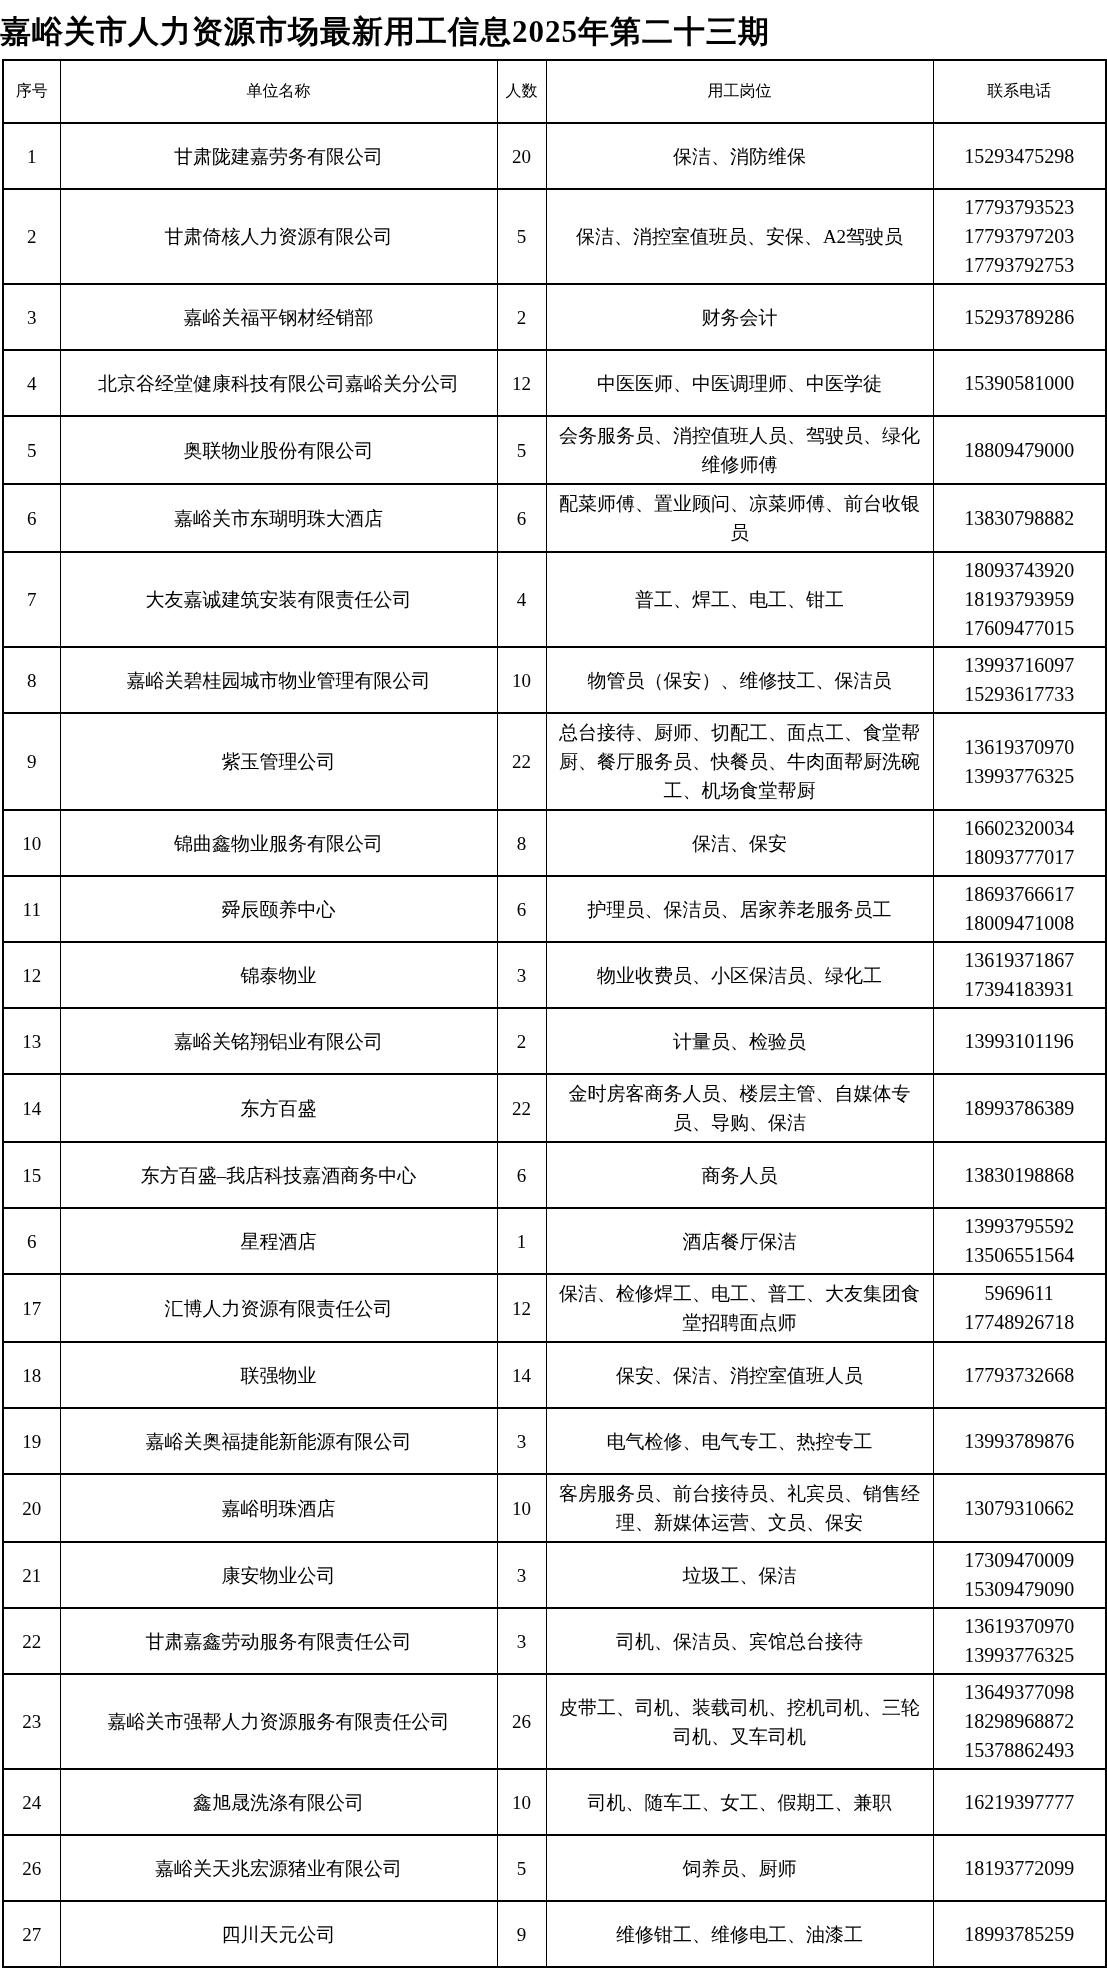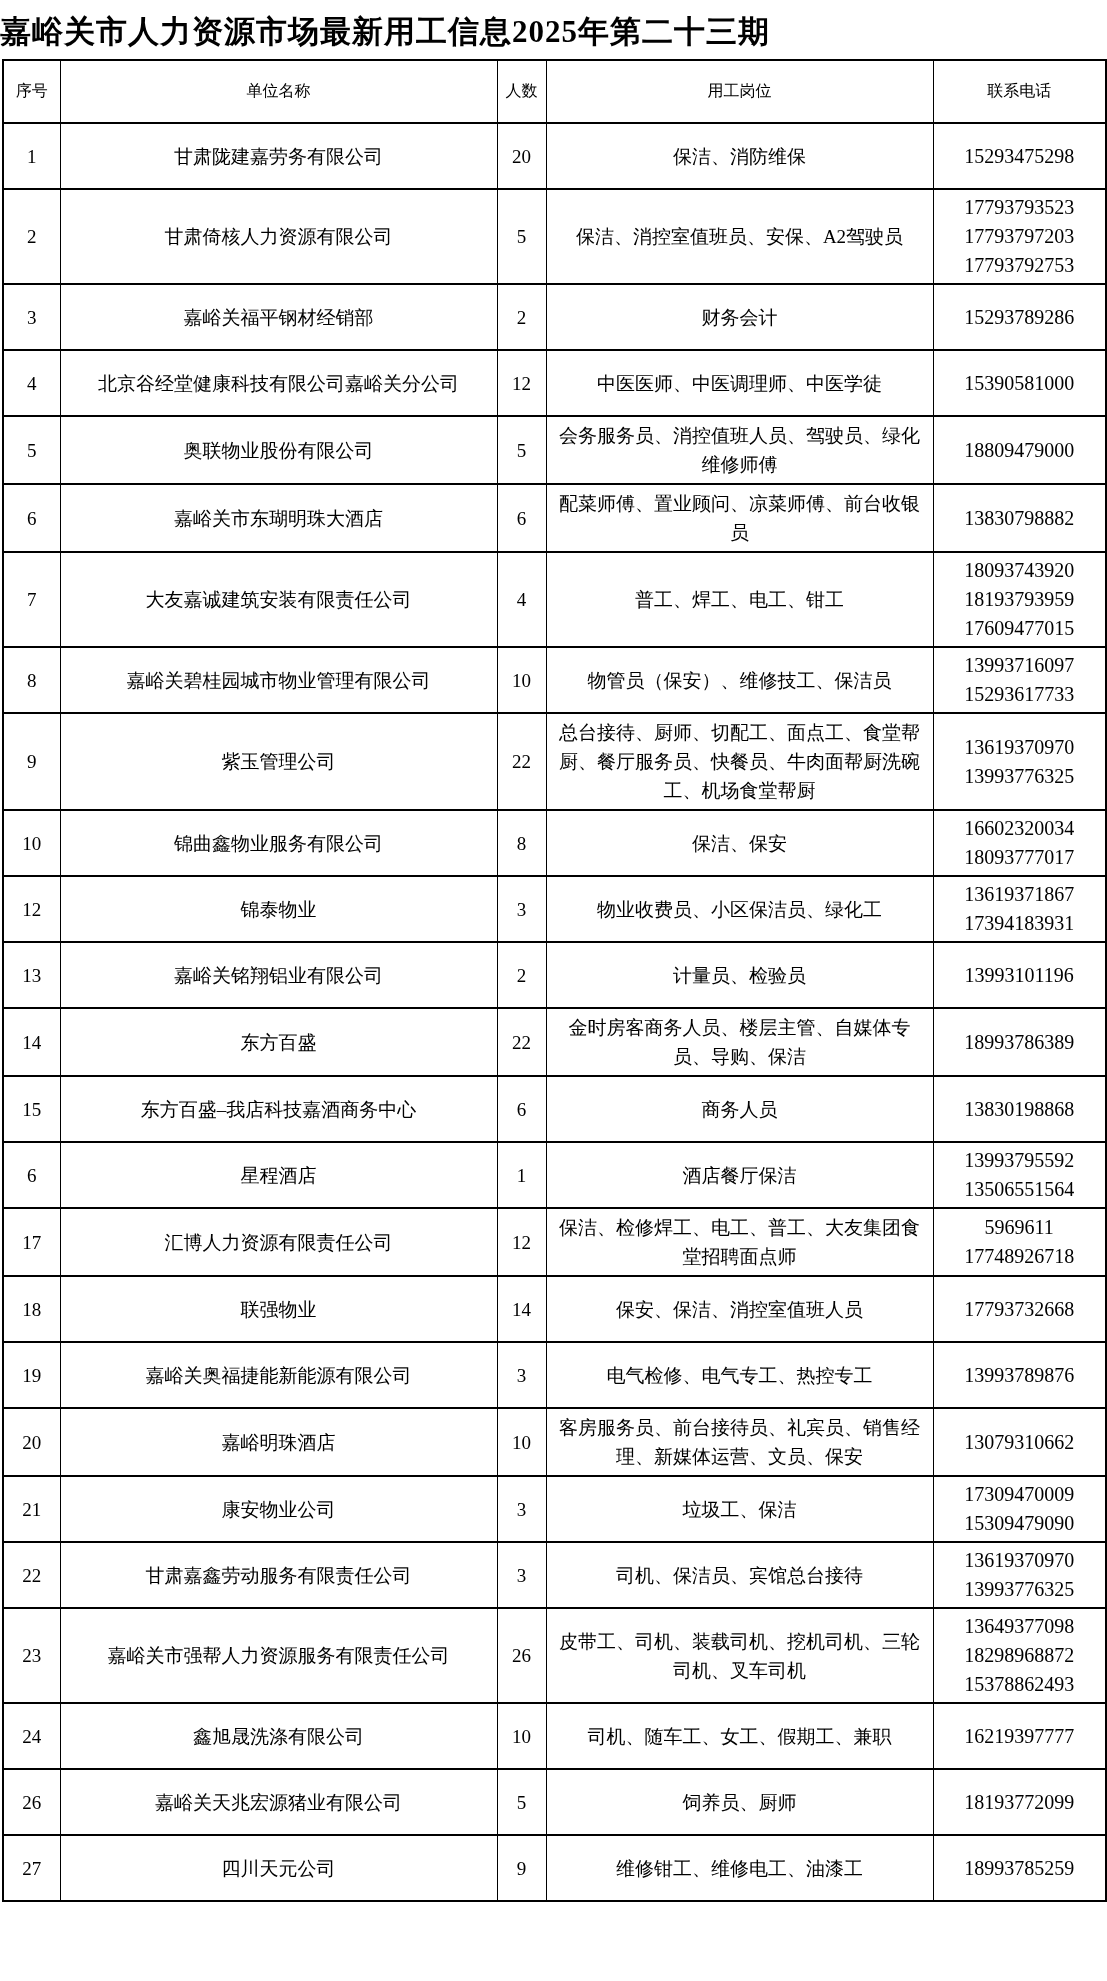--- a/index.html
+++ b/index.html
@@ -184,20 +184,30 @@
     <td class="no">10</td>
     <td class="company">锦曲鑫物业服务有限公司</td>
     <td class="count">8</td>
     <td class="positions">保洁、保安</td>
     <td class="phones">
             <div>16602320034</div>
             <div>18093777017</div>
           </td>
   </tr>
 
+  <tr>
+    <td class="no">11</td>
+    <td class="company">舜辰颐养中心</td>
+    <td class="count">6</td>
+    <td class="positions">护理员、保洁员、居家养老服务员工</td>
+    <td class="phones">
+            <div>18693766617</div>
+            <div>18009471008</div>
+          </td>
+  </tr>
 
   <tr>
     <td class="no">12</td>
     <td class="company">锦泰物业</td>
     <td class="count">3</td>
     <td class="positions">物业收费员、小区保洁员、绿化工</td>
     <td class="phones">
             <div>13619371867</div>
             <div>17394183931</div>
           </td>

